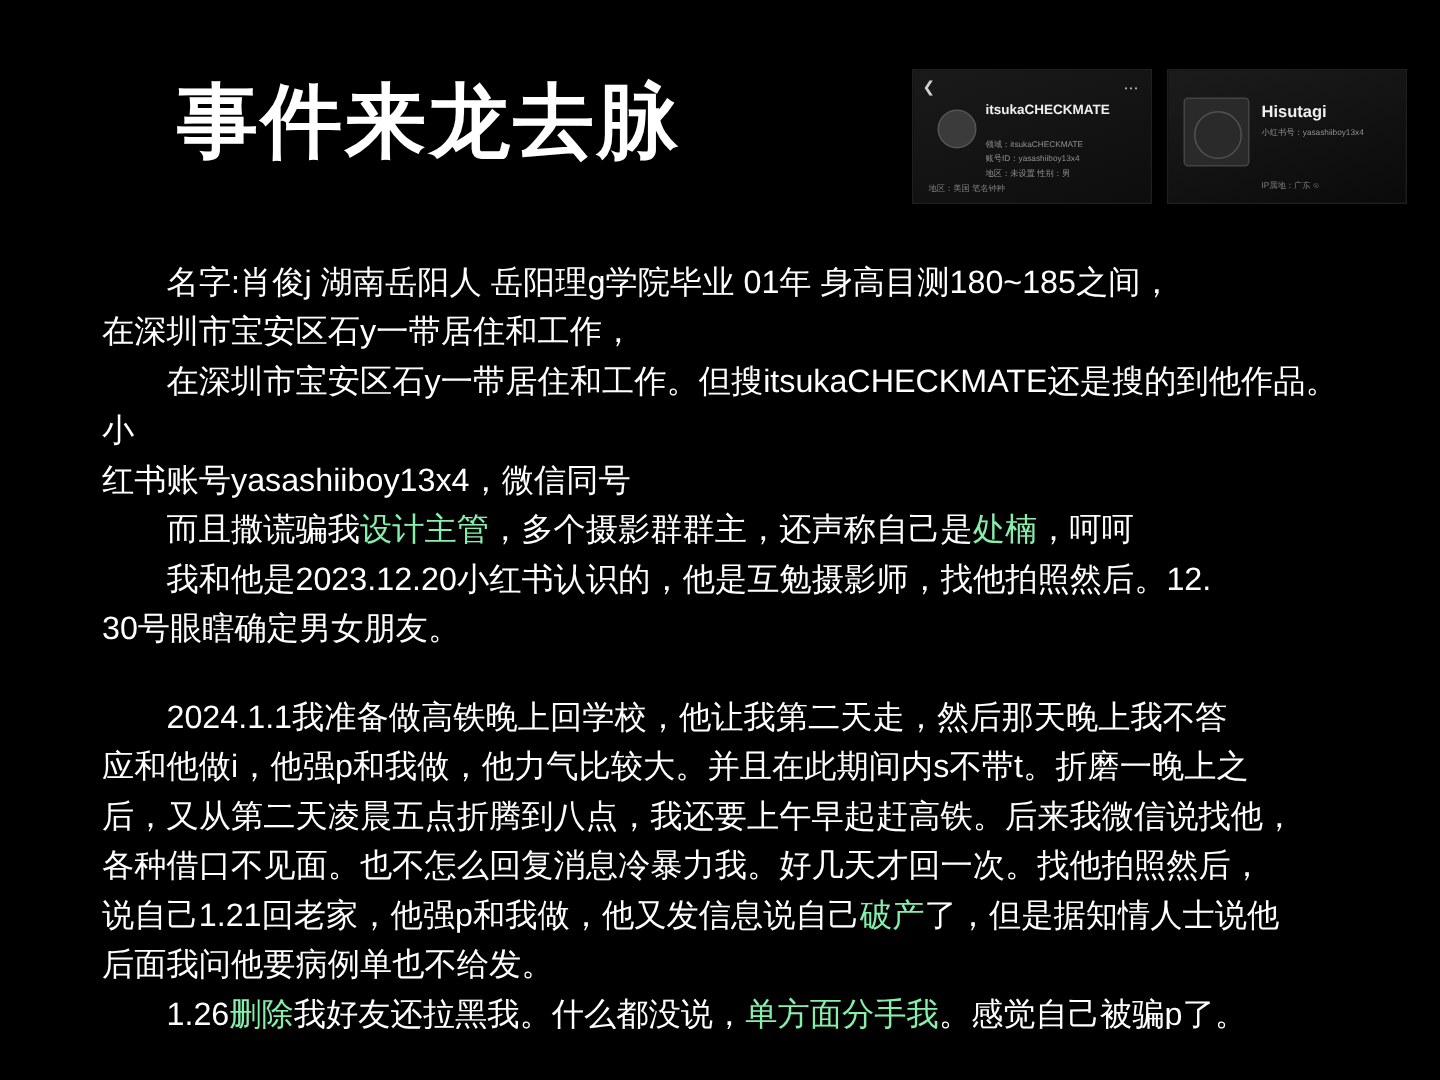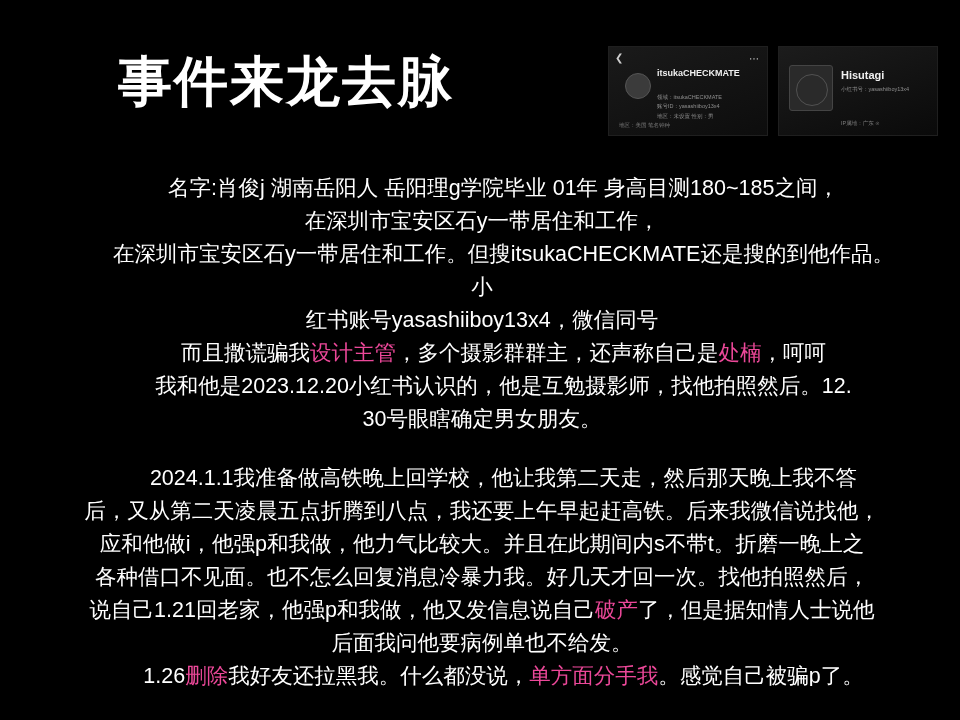--- a/index.html
+++ b/index.html
@@ -119,24 +119,24 @@
     position: absolute;
     left: 68px;
     top: 172px;
     width: 828px;
     font-size: 21.5px;
     line-height: 33px;
     color: #ffffff;
     letter-spacing: 0px;
     font-weight: 400;
   }
-  .body-text p { margin: 0; text-align: center; }
+  .body-text p { margin: 0; }
   .body-text p.indent { text-indent: 2em; }
   .body-text p.gap { height: 26px; }
-  .hl { color: #ec4899; }
+  .hl { color: #86efac; }
 
   
   .bottom-bar {
     position: absolute;
     left: 0; bottom: 0;
     width: 960px;
     height: 34px;
     background: #000;
   }
 </style>
@@ -172,22 +172,22 @@
   <div class="body-text" id="body-text">
       <p class="indent"><span>名字:肖俊j   湖南岳阳人  岳阳理g学院毕业 01年 身高目测180~185之间，</span></p>
       <p><span>在深圳市宝安区石y一带居住和工作，</span></p>
       <p class="indent"><span>在深圳市宝安区石y一带居住和工作。但搜itsukaCHECKMATE还是搜的到他作品。小</span></p>
       <p><span>红书账号yasashiiboy13x4，微信同号</span></p>
       <p class="indent"><span>而且撒谎骗我</span><span class="hl">设计主管</span><span>，多个摄影群群主，还声称自己是</span><span class="hl">处楠</span><span>，呵呵</span></p>
       <p class="indent"><span>我和他是2023.12.20小红书认识的，他是互勉摄影师，找他拍照然后。12.</span></p>
       <p><span>30号眼瞎确定男女朋友。</span></p>
       <p class="gap">&nbsp;</p>
       <p class="indent"><span>2024.1.1我准备做高铁晚上回学校，他让我第二天走，然后那天晚上我不答</span></p>
+      <p><span>应和他做i，他强p和我做，他力气比较大。并且在此期间内s不带t。折磨一晚上之</span></p>
       <p><span>后，又从第二天凌晨五点折腾到八点，我还要上午早起赶高铁。后来我微信说找他，</span></p>
-      <p><span>应和他做i，他强p和我做，他力气比较大。并且在此期间内s不带t。折磨一晚上之</span></p>
       <p><span>各种借口不见面。也不怎么回复消息冷暴力我。好几天才回一次。找他拍照然后，</span></p>
       <p><span>说自己1.21回老家，他强p和我做，他又发信息说自己</span><span class="hl">破产</span><span>了，但是据知情人士说他</span></p>
       <p><span>后面我问他要病例单也不给发。</span></p>
       <p class="indent"><span>1.26</span><span class="hl">删除</span><span>我好友还拉黑我。什么都没说，</span><span class="hl">单方面分手我</span><span>。感觉自己被骗p了。</span></p>
       <p class="indent"><span>拉黑我之前说给我找他拍照的有钱富二代给我。让我找别人。真的下头我的</span></p>
     </div>
 
   <div class="bottom-bar"></div>
 
 </div>

